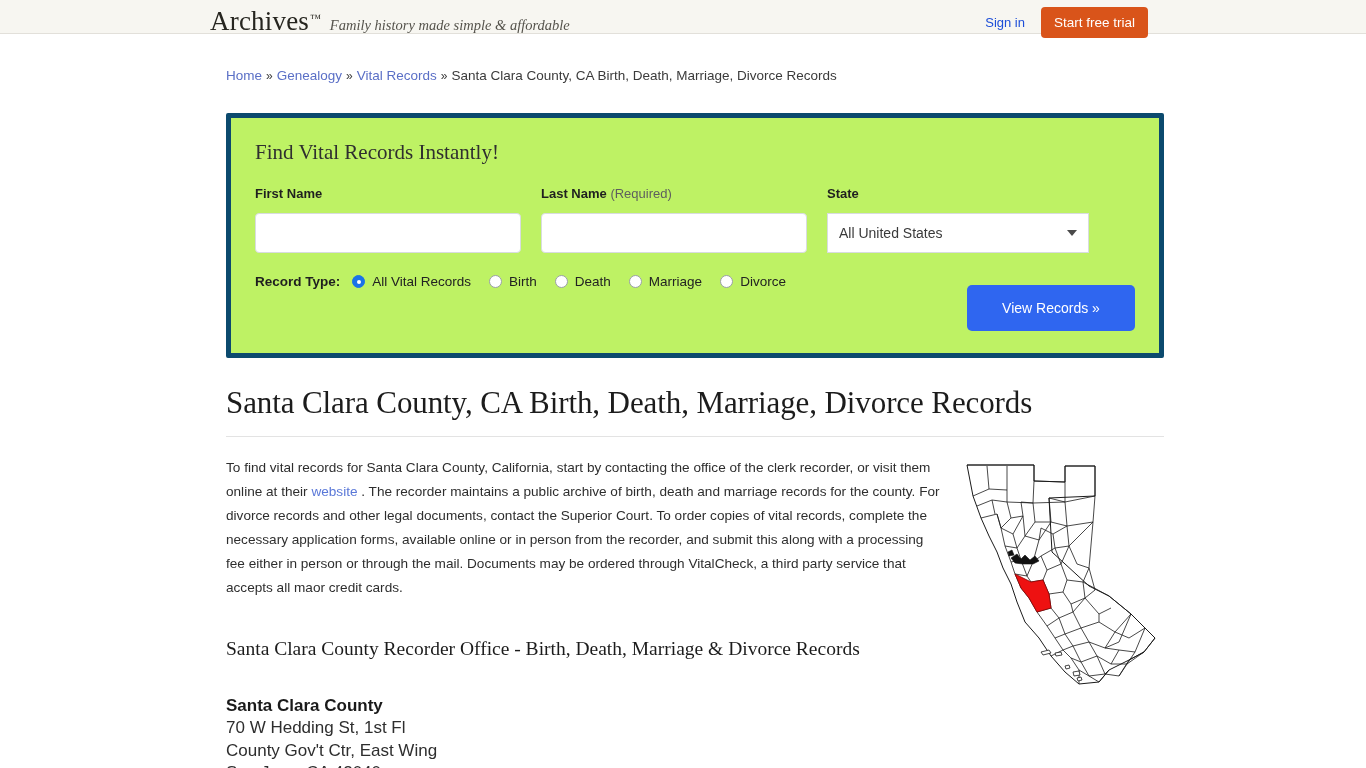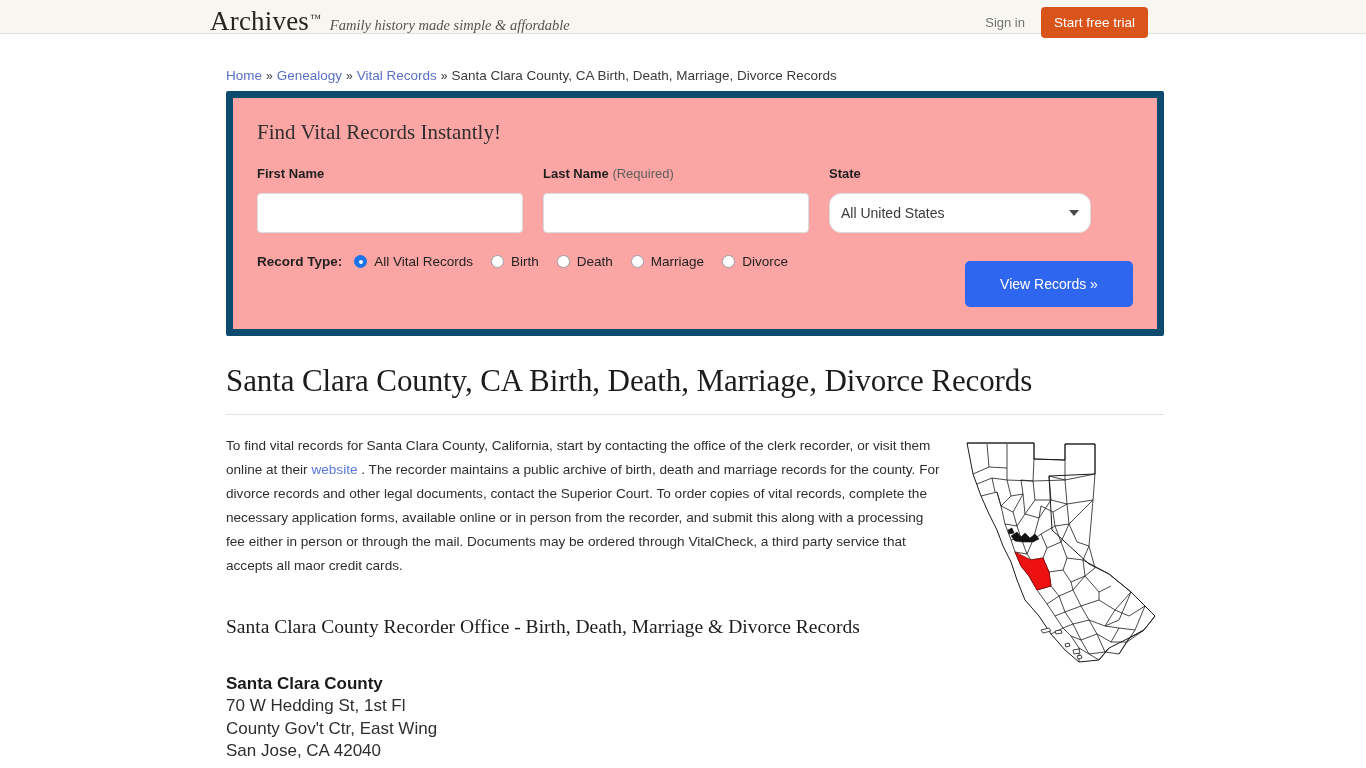--- a/index.html
+++ b/index.html
@@ -50,21 +50,21 @@
     color: #55534c;
     margin-left: 10px;
   }
   .header-right {
     position: absolute;
     right: 218px; top: 0;
     height: 45px;
     display: flex; align-items: center; gap: 16px;
   }
   .signin-link {
-    color: #737373;
+    color: #1d4ed8;
     font-size: 13px;
     text-decoration: none;
     cursor: pointer;
   }
   .trial-btn {
     background: #d9541a;
     color: #ffffff;
     border: none;
     border-radius: 4px;
     font-size: 13.5px;
@@ -96,23 +96,23 @@
   }
   .crumb-sep {
     color: #3b3b3b;
     margin: 0 4px;
     font-size: 12px;
   }
   .crumb-current { color: #3b3b3b; }
 
   
   .search-panel {
-    margin-top: 6px;
-    background: #fca5a5;
-    border: 7px solid #0c4a6e;
+    margin-top: 28px;
+    background: #bef264;
+    border: 5px solid #0c4a6e;
     border-radius: 2px;
     padding: 22px 24px 24px 24px;
     position: relative;
     height: 245px;
   }
   .panel-title {
     font-family: "Liberation Serif", serif;
     font-size: 21px;
     color: #2f2f2f;
     margin: 0 0 22px 0;
@@ -150,21 +150,21 @@
     font-family: "Liberation Sans", sans-serif;
     padding: 0 10px;
     color: #333;
     outline: none;
     width: 100%;
   }
   .select-wrap { position: relative; width: 100%; }
   .select-box {
     height: 40px;
     border: 1px solid #d8dcdf;
-    border-radius: 12px;
+    border-radius: 0;
     background: #ffffff;
     font-size: 14px;
     color: #3a3a3a;
     display: flex;
     align-items: center;
     padding: 0 11px;
     cursor: pointer;
   }
   .caret {
     position: absolute;

